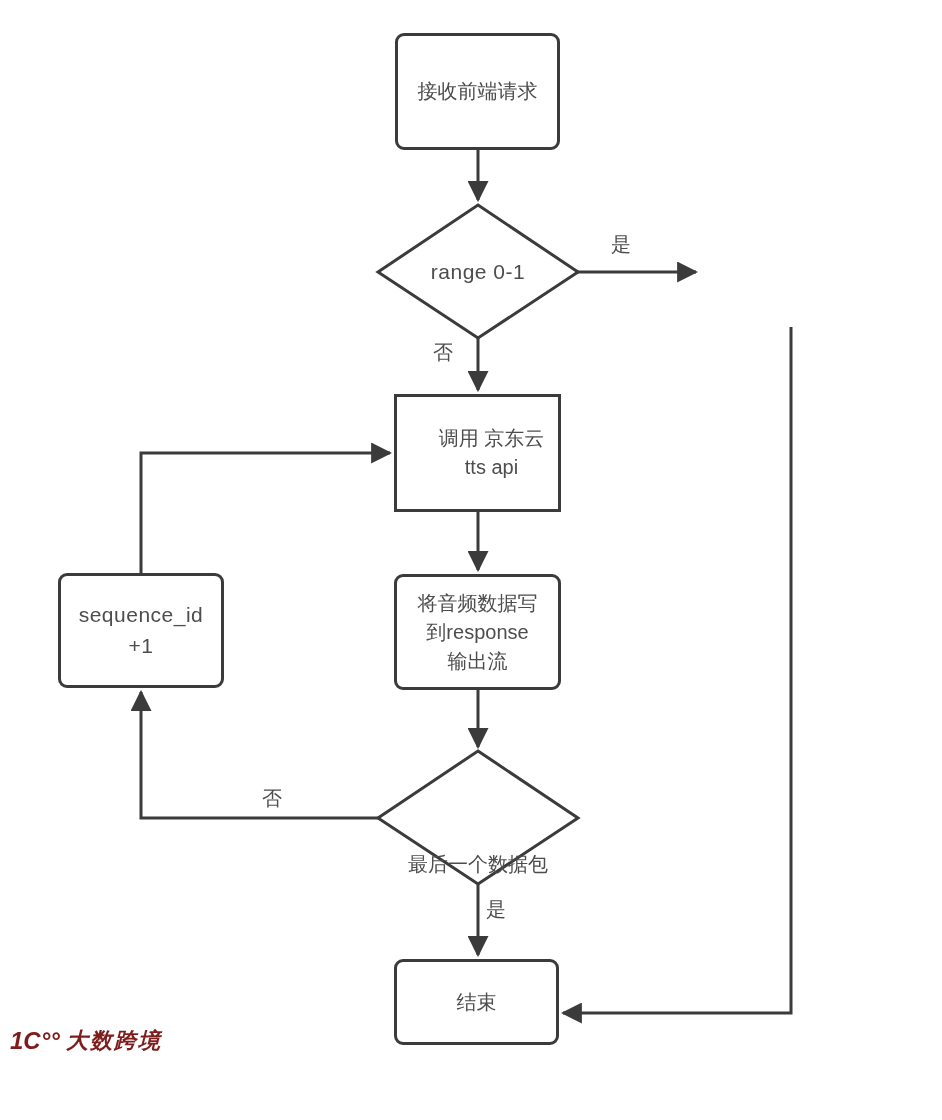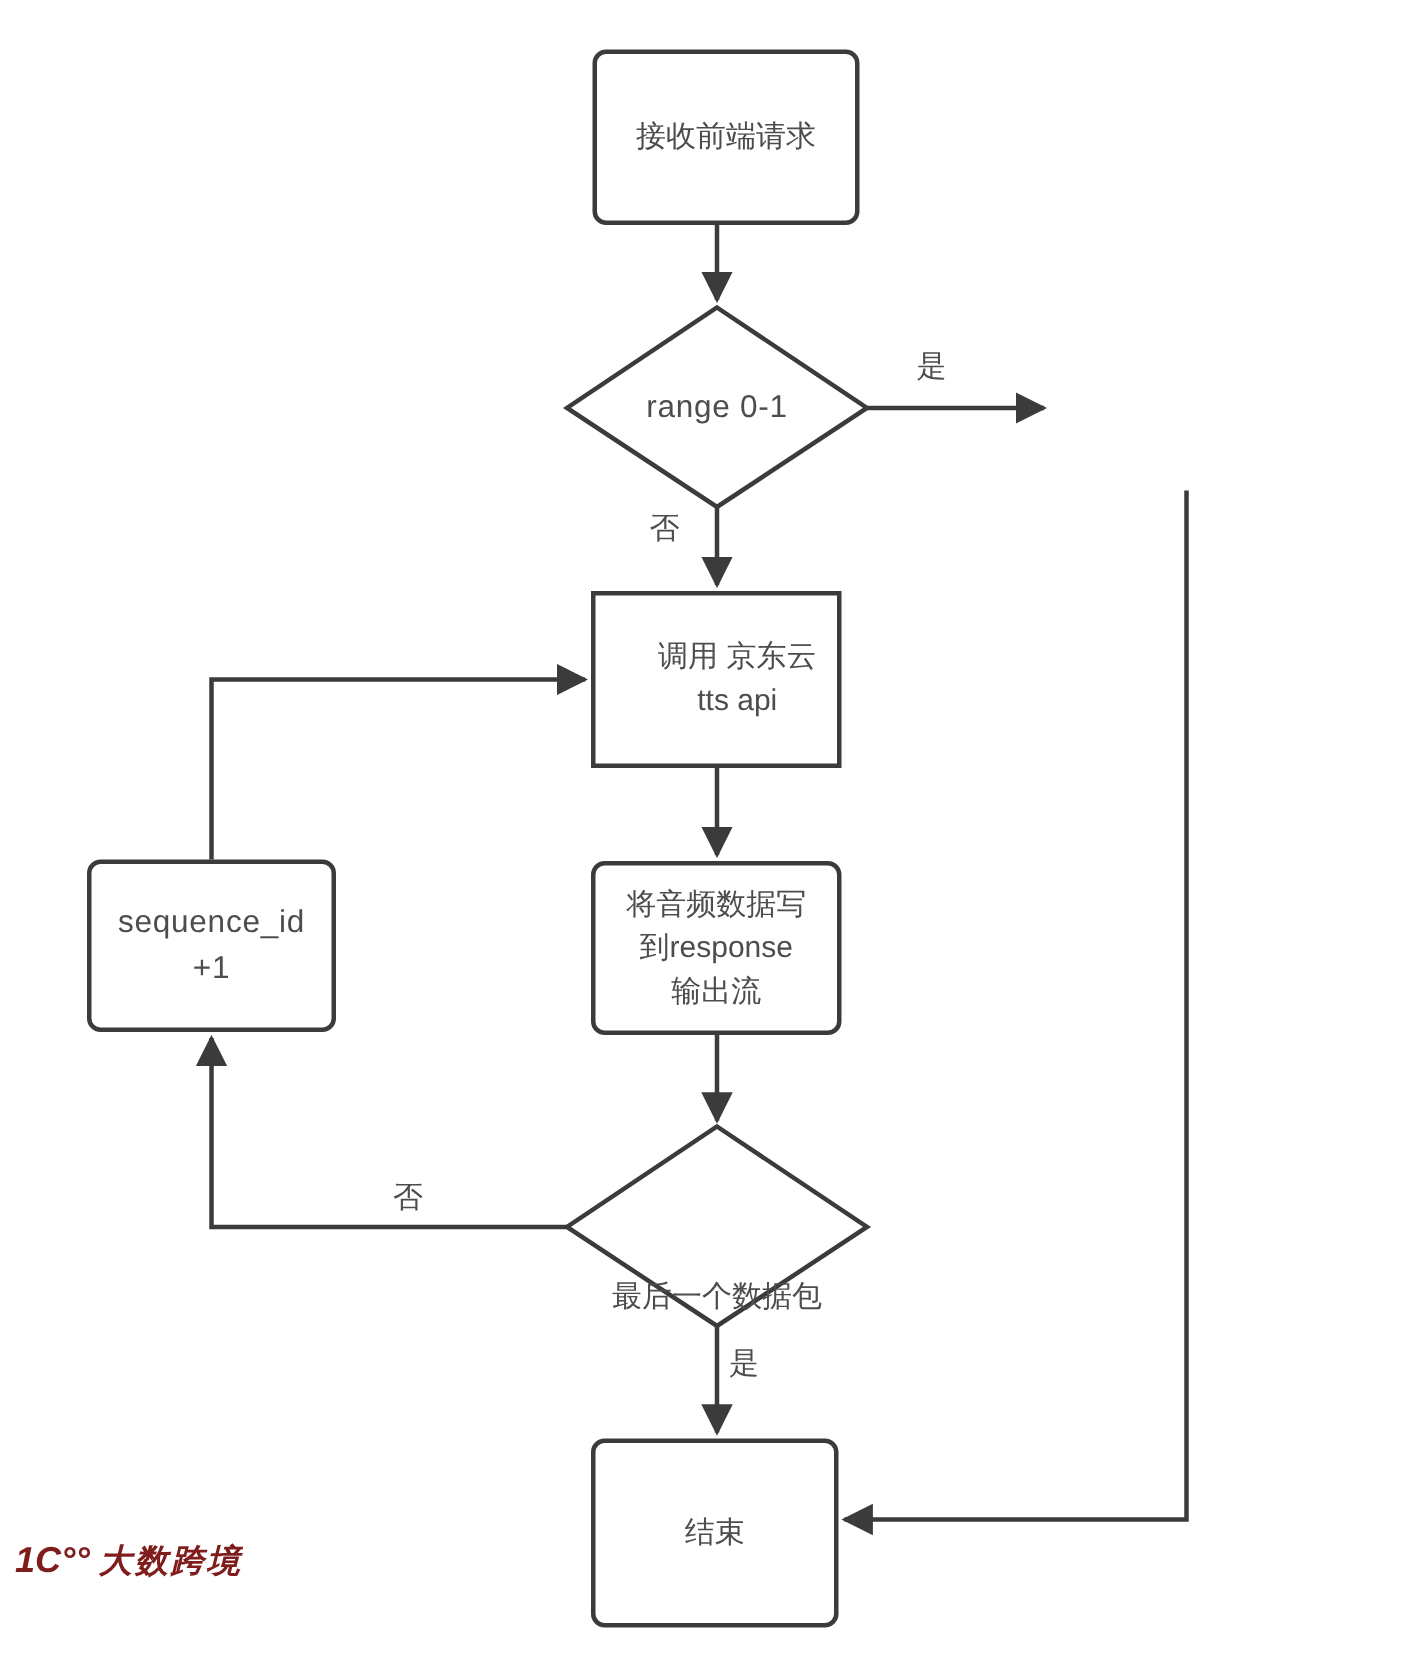--- a/index.html
+++ b/index.html
@@ -105,34 +105,34 @@
 
       <polyline points="141,573 141,453 390,453" marker-end="url(#arrow)"></polyline>
 
       <polyline points="791,327 791,1013 563,1013" marker-end="url(#arrow)"></polyline>
 
       <polygon points="478,205 578,272 478,338 378,272" fill="#ffffff"></polygon>
       <polygon points="478,751 578,818 478,884 378,818" fill="#ffffff"></polygon>
     </g>
   </svg>
 
-  <div class="node" style="left:395px; top:33px; width:178px; height:117px;">接收前端请求</div>
+  <div class="node" style="left:395px; top:33px; width:165px; height:117px;">接收前端请求</div>
 
 
   <div class="node square" style="left:394px; top:394px; width:167px; height:118px;">调用 京东云
 tts api</div>
 
   <div class="node" style="left:394px; top:574px; width:167px; height:116px;">将音频数据写
 到response
 输出流</div>
 
   <div class="node latin" style="left:58px; top:573px; width:166px; height:115px;">sequence_id
 +1</div>
 
-  <div class="node" style="left:394px; top:959px; width:165px; height:126px;">结束</div>
+  <div class="node" style="left:394px; top:959px; width:165px; height:86px;">结束</div>
 
   <div class="diamond-label latin" style="left:478px; top:272px;">range 0-1</div>
 
   <div class="diamond-label" style="left:478px; top:864px; font-size:20px;">最后一个数据包</div>
 
   <div class="edge-label" style="left:621px; top:244px;">是</div>
 
   <div class="edge-label" style="left:443px; top:352px;">否</div>
 
   <div class="edge-label" style="left:272px; top:798px;">否</div>

